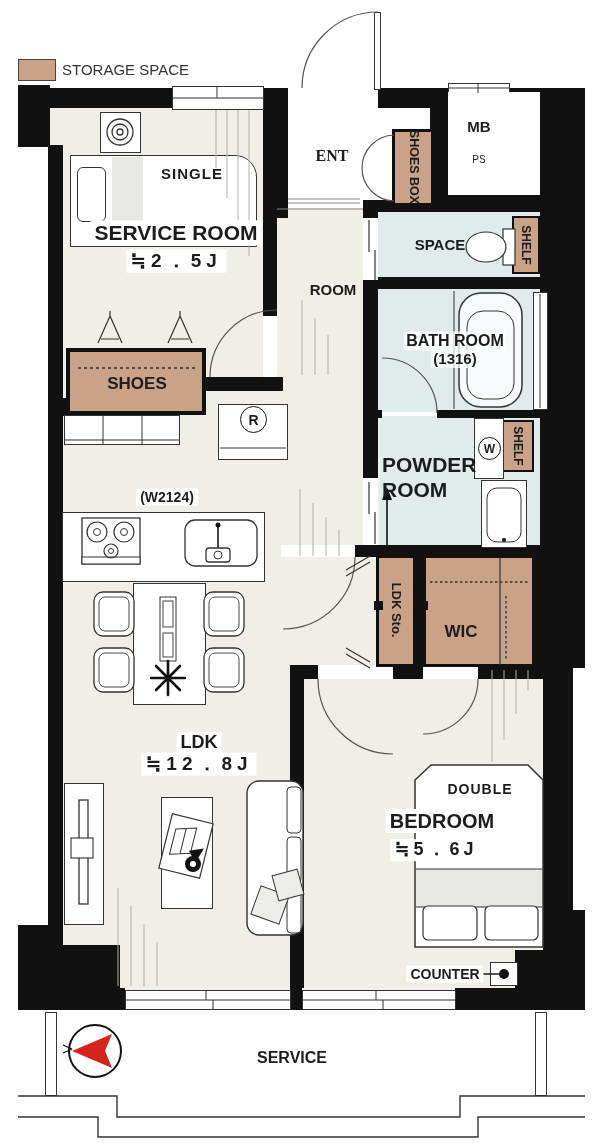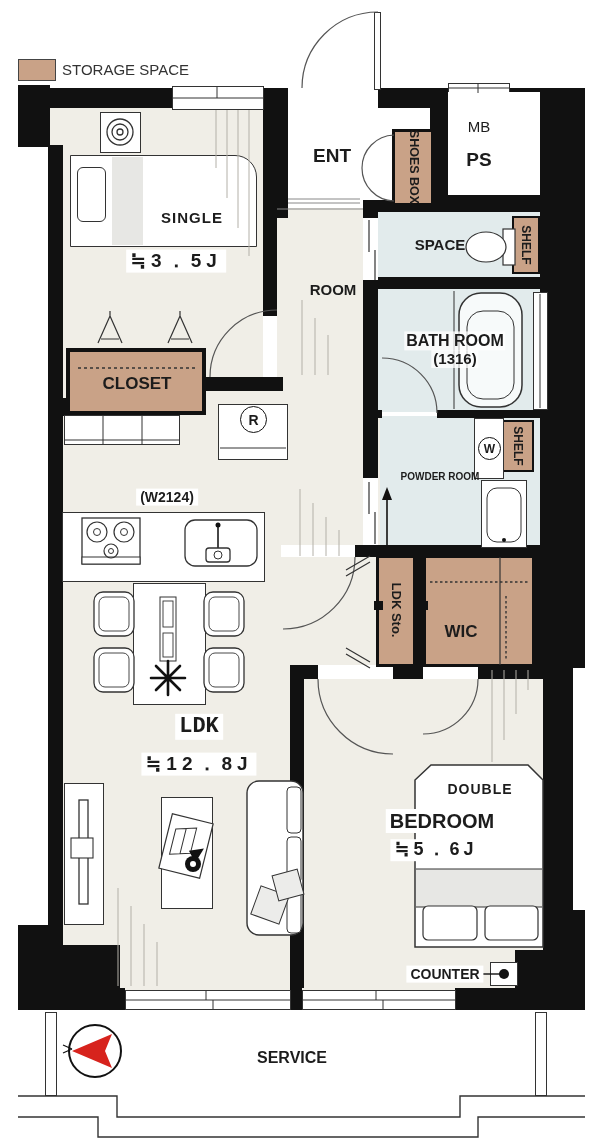--- a/index.html
+++ b/index.html
@@ -281,44 +281,45 @@
 
   <div class="circle" style="left:240px;top:406px;width:27px;height:27px;font-size:14px;">
       <span>R</span>
     </div>
   <div class="circle" style="left:478px;top:437px;width:23px;height:23px;font-size:12px;">
       <span>W</span>
     </div>
 
   <div class="lbl" style="left:62px;top:70px;transform:translate(0,-50%);font-weight:400;font-size:15px;color:#333;">STORAGE SPACE</div>
 
-  <div class="lbl" style="left:192px;top:174px;font-size:15px;letter-spacing:1px;margin-top:44px;">SINGLE</div>
-  <div class="lbl bgw" style="left:176px;top:261px;font-size:19px;letter-spacing:5px;">≒3．5J</div>
-
-  <div class="lbl" style="left:332px;top:156px;font-size:19px;">ENT</div>
+  <div class="lbl" style="left:192px;top:174px;font-size:15px;letter-spacing:1px;">SINGLE</div>
+  <div class="lbl bgw" style="left:176px;top:233px;font-size:21px;">SERVICE ROOM</div>
+  <div class="lbl bgw" style="left:176px;top:261px;font-size:19px;letter-spacing:5px;">≒2．5J</div>
+
+  <div class="lbl" style="left:332px;top:156px;font-size:16px;font-family:Liberation Serif, serif;">ENT</div>
   <div class="lbl rot" style="left:413px;top:167px;font-size:12.5px;line-height:1.1;">SHOES BOX</div>
 
-  <div class="lbl" style="left:479px;top:127px;font-size:15px;font-weight:400;">MB</div>
-  <div class="lbl" style="left:479px;top:160px;font-size:19px;font-weight:700;">PS</div>
+  <div class="lbl" style="left:479px;top:127px;font-size:15px;font-weight:700;">MB</div>
+  <div class="lbl" style="left:479px;top:160px;font-size:10px;font-weight:400;">PS</div>
 
   <div class="lbl" style="left:440px;top:245px;font-size:15px;">SPACE</div>
   <div class="lbl rot" style="left:526px;top:245px;font-size:12px;">SHELF</div>
 
   <div class="lbl" style="left:455px;top:341px;font-size:16px;background:rgba(255,255,255,.75);padding:0 2px;">BATH ROOM</div>
   <div class="lbl" style="left:455px;top:359px;font-size:15px;font-weight:600;background:rgba(255,255,255,.75);padding:0 2px;">(1316)</div>
 
   <div class="lbl" style="left:333px;top:290px;font-size:15px;">ROOM</div>
 
-  <div class="lbl" style="left:440px;top:477px;font-size:10px;white-space:normal;width:94px;text-align:center;">POWDER ROOM</div>
+  <div class="lbl" style="left:429px;top:477px;font-size:21px;white-space:normal;width:94px;">POWDER ROOM</div>
   <div class="lbl rot" style="left:518px;top:446px;font-size:12px;">SHELF</div>
 
-  <div class="lbl" style="left:137px;top:384px;font-size:17px;">CLOSET</div>
+  <div class="lbl" style="left:137px;top:384px;font-size:17px;">SHOES</div>
   <div class="lbl bgw" style="left:167px;top:497px;font-size:14px;font-weight:600;">(W2124)</div>
 
-  <div class="lbl bgw" style="left:199px;top:727px;font-size:22px;font-family:Liberation Mono, monospace;">LDK</div>
+  <div class="lbl bgw" style="left:199px;top:743px;font-size:18px;">LDK</div>
   <div class="lbl bgw" style="left:199px;top:764px;font-size:19px;letter-spacing:5px;">≒12．8J</div>
 
   <div class="lbl rot" style="left:396px;top:610px;font-size:13px;">LDK Sto.</div>
   <div class="lbl" style="left:461px;top:632px;font-size:17px;">WIC</div>
 
   <div class="lbl" style="left:480px;top:789px;font-size:14px;letter-spacing:1px;">DOUBLE</div>
   <div class="lbl bgw" style="left:442px;top:821px;font-size:20px;">BEDROOM</div>
   <div class="lbl bgw" style="left:436px;top:850px;font-size:18px;letter-spacing:4px;">≒5．6J</div>
 
   <div class="lbl bgw" style="left:445px;top:974px;font-size:14px;">COUNTER</div>

